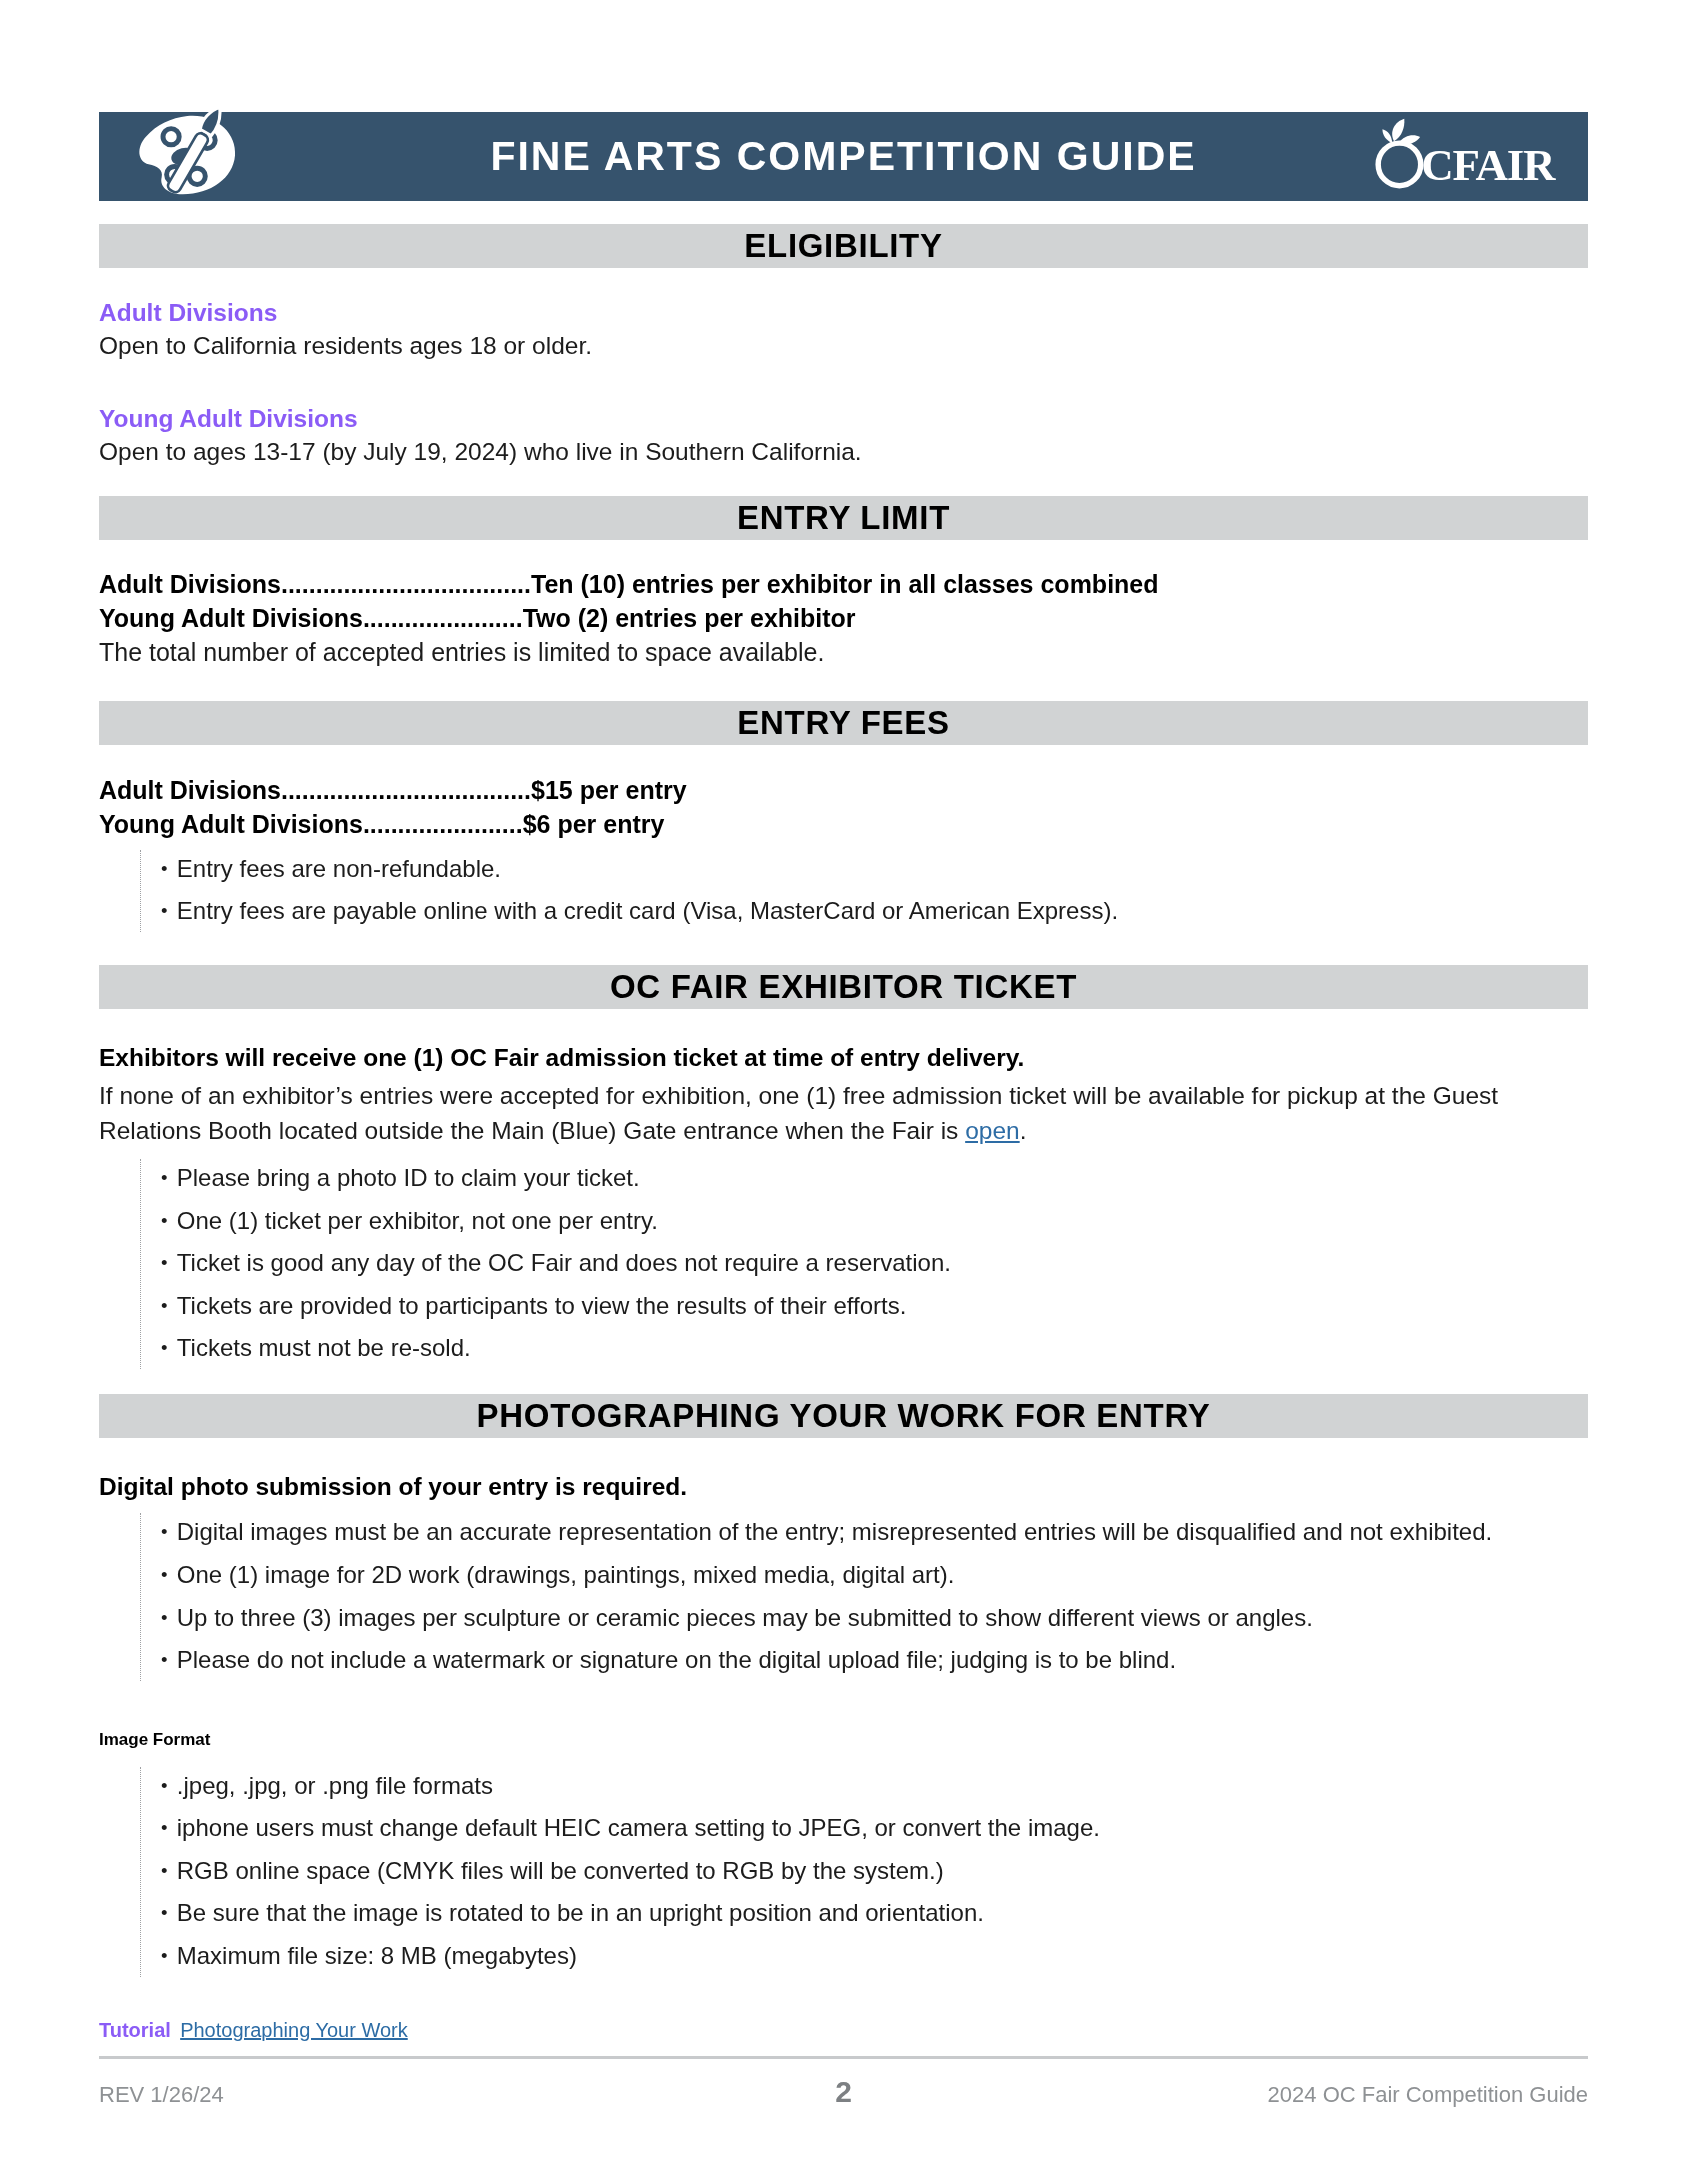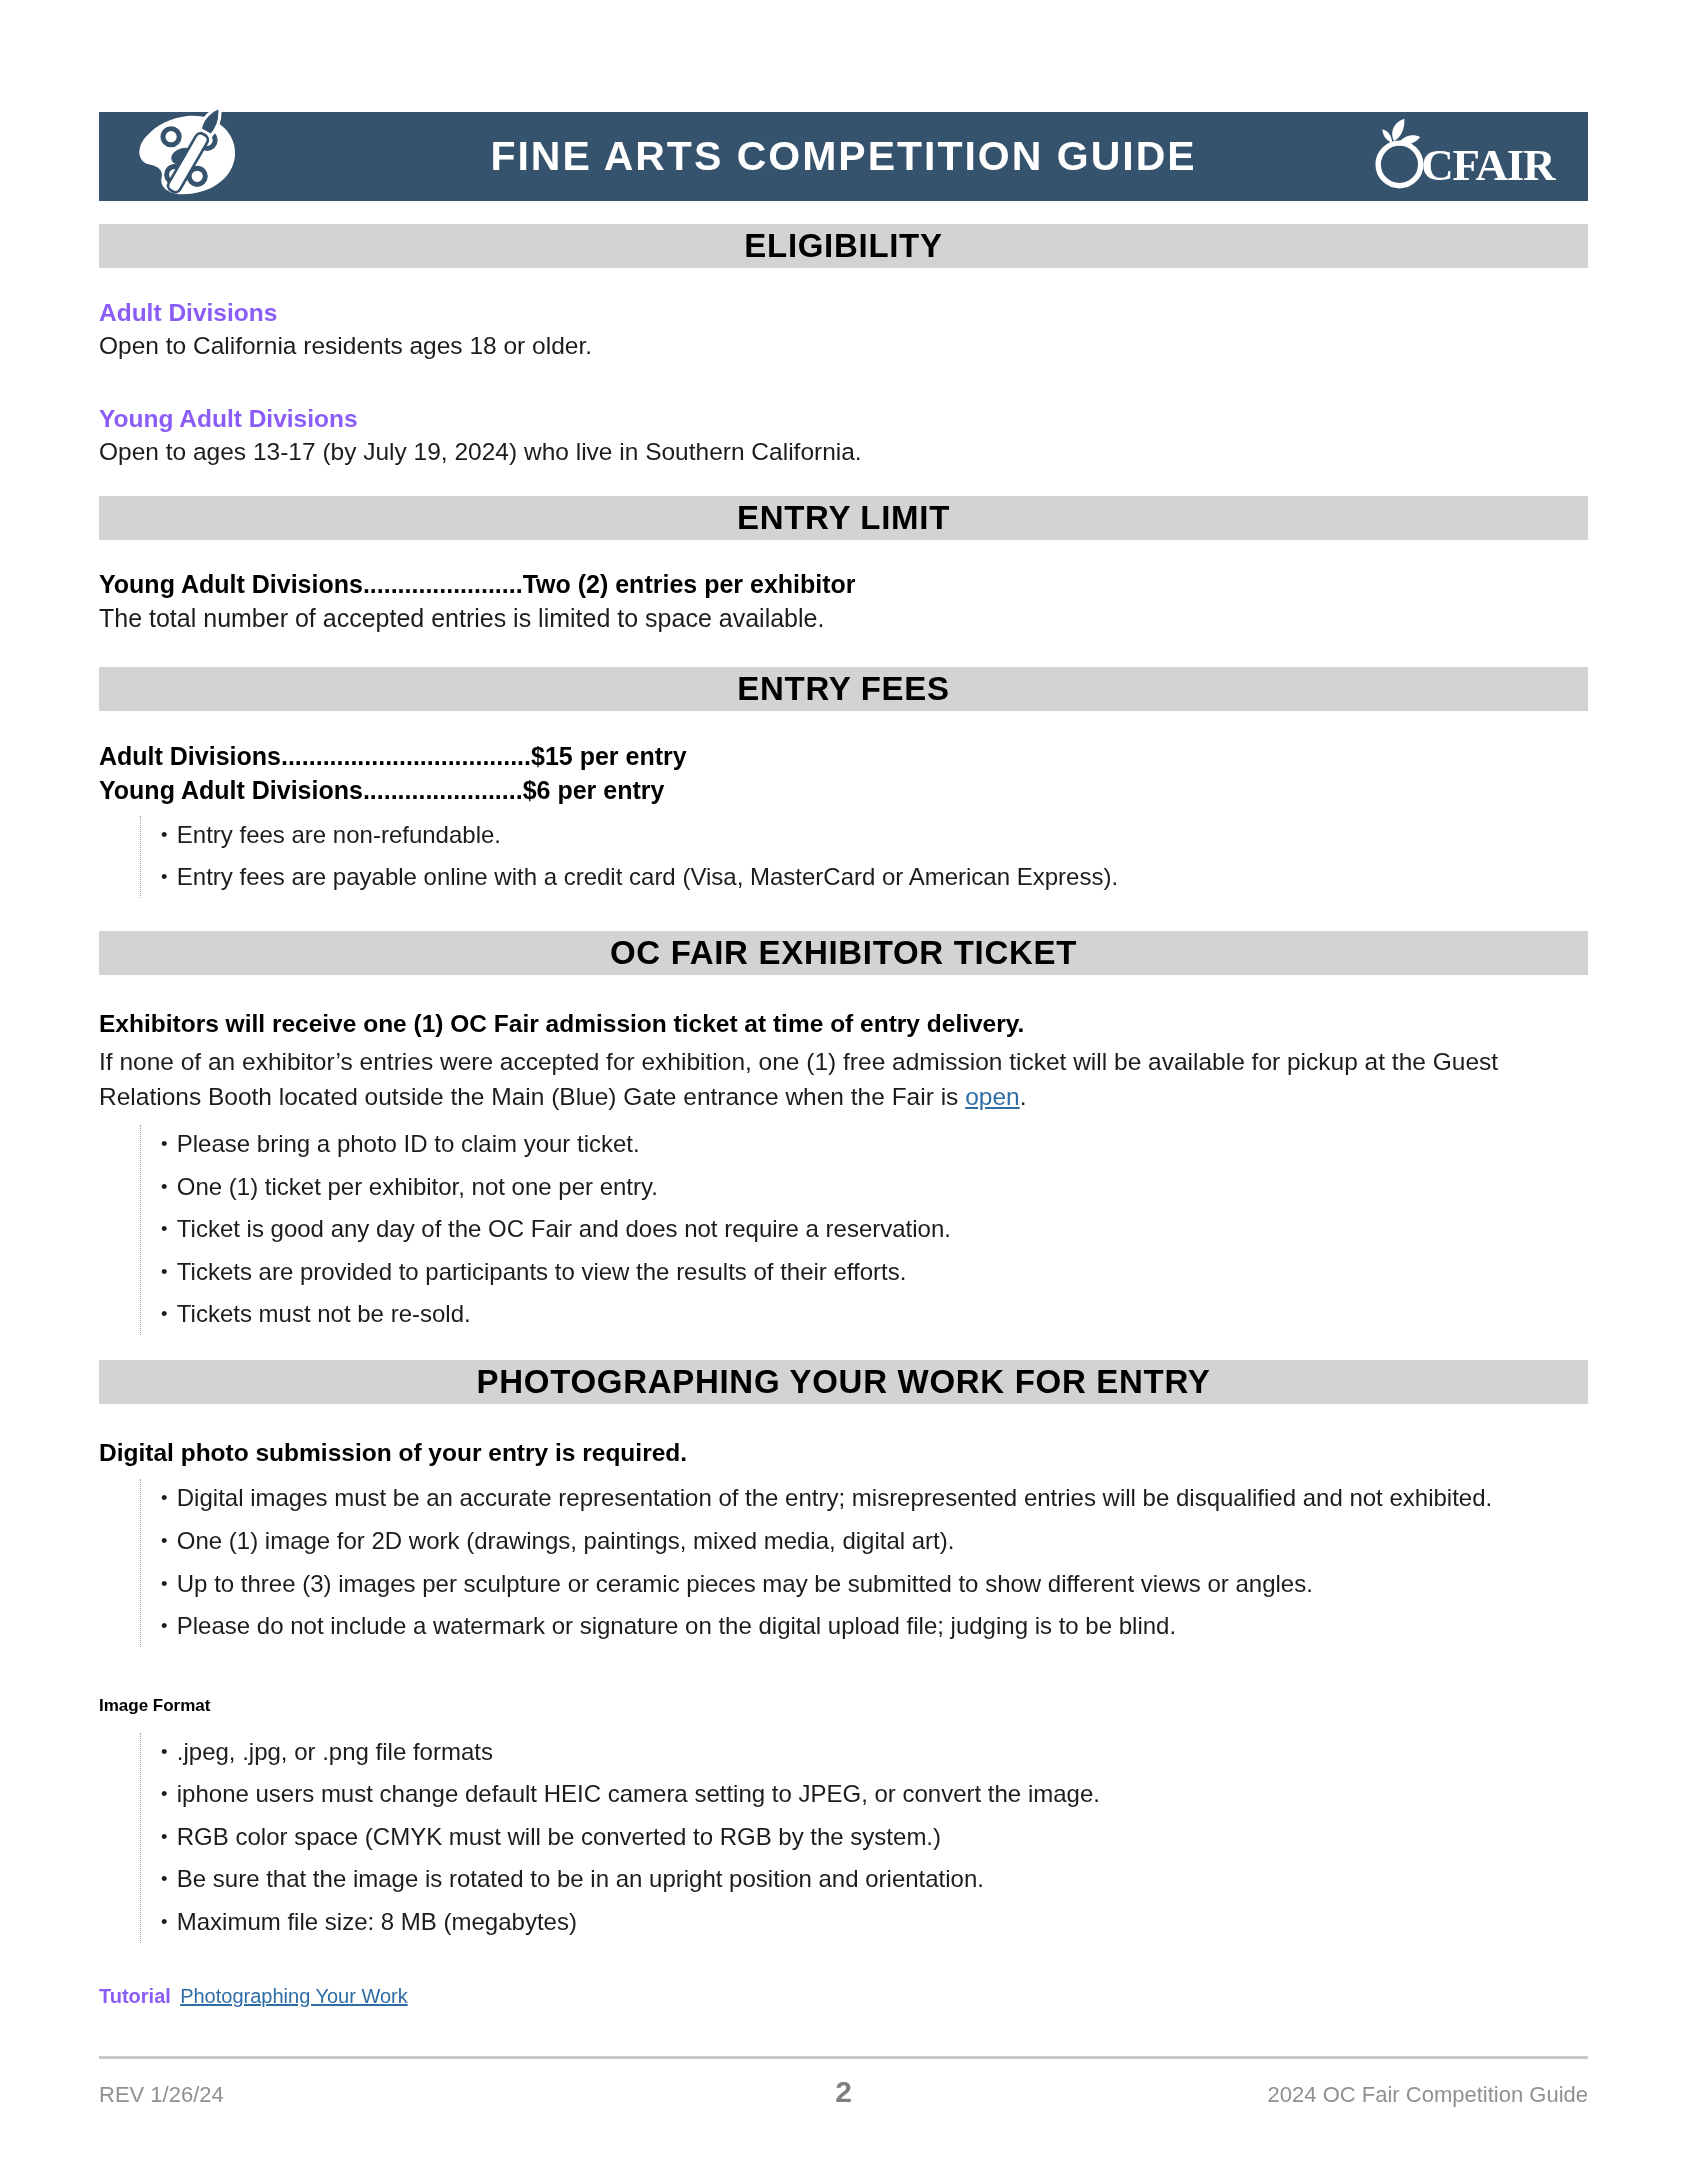--- a/index.html
+++ b/index.html
@@ -144,20 +144,21 @@
     </div>
 
     <div class="blk group2">
       <div class="b">Young Adult Divisions</div>
       <div>Open to ages 13-17 (by July 19, 2024) who live in Southern California.</div>
     </div>
 
     <div class="bar bar-limit">ENTRY LIMIT</div>
 
     <div class="limit-block">
+      <div class="leader">Adult Divisions....................................Ten (10) entries per exhibitor in all classes combined</div>
       <div class="leader">Young Adult Divisions.......................Two (2) entries per exhibitor</div>
       <div>The total number of accepted entries is limited to space available.</div>
     </div>
 
     <div class="bar bar-fees">ENTRY FEES</div>
 
     <div class="fees-block">
       <div class="leader">Adult Divisions....................................$15 per entry</div>
       <div class="leader">Young Adult Divisions.......................$6 per entry</div>
     </div>
@@ -188,21 +189,21 @@
       <li>One (1) image for 2D work (drawings, paintings, mixed media, digital art).</li>
       <li>Up to three (3) images per sculpture or ceramic pieces may be submitted to show different views or angles.</li>
       <li>Please do not include a watermark or signature on the digital upload file; judging is to be blind.</li>
     </ul>
 
     <div class="imgfmt-head">Image Format</div>
 
     <ul class="bullets tight">
       <li>.jpeg, .jpg, or .png file formats</li>
       <li>iphone users must change default HEIC camera setting to JPEG, or convert the image.</li>
-      <li>RGB color space (CMYK must will be converted to RGB by the system.)</li>
+      <li>RGB online space (CMYK files will be converted to RGB by the system.)</li>
       <li>Be sure that the image is rotated to be in an upright position and orientation.</li>
       <li>Maximum file size: 8 MB (megabytes)</li>
     </ul>
 
     <p class="tutorial"><span class="b">Tutorial</span><a class="link" href="#">Photographing Your Work</a></p>
 
   </main>
 
   <footer class="footer">
     <div class="rule"></div>

